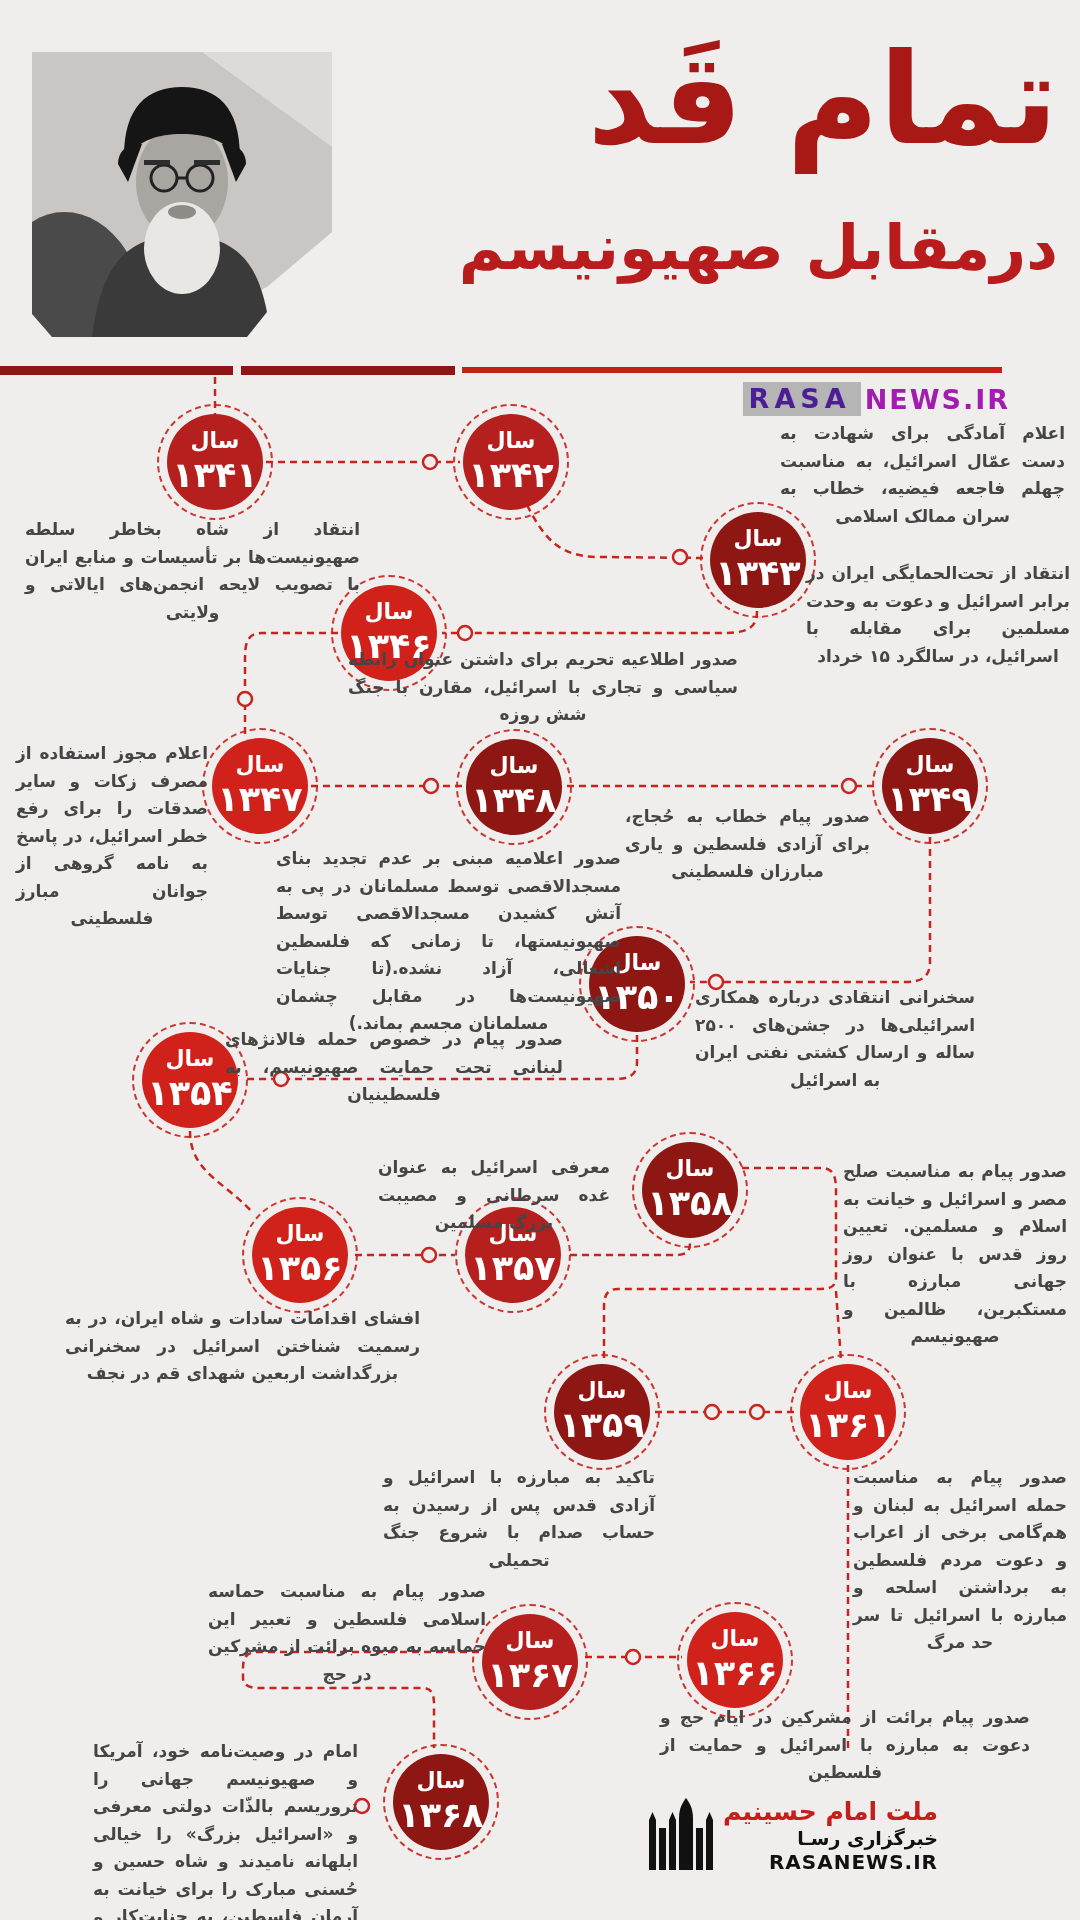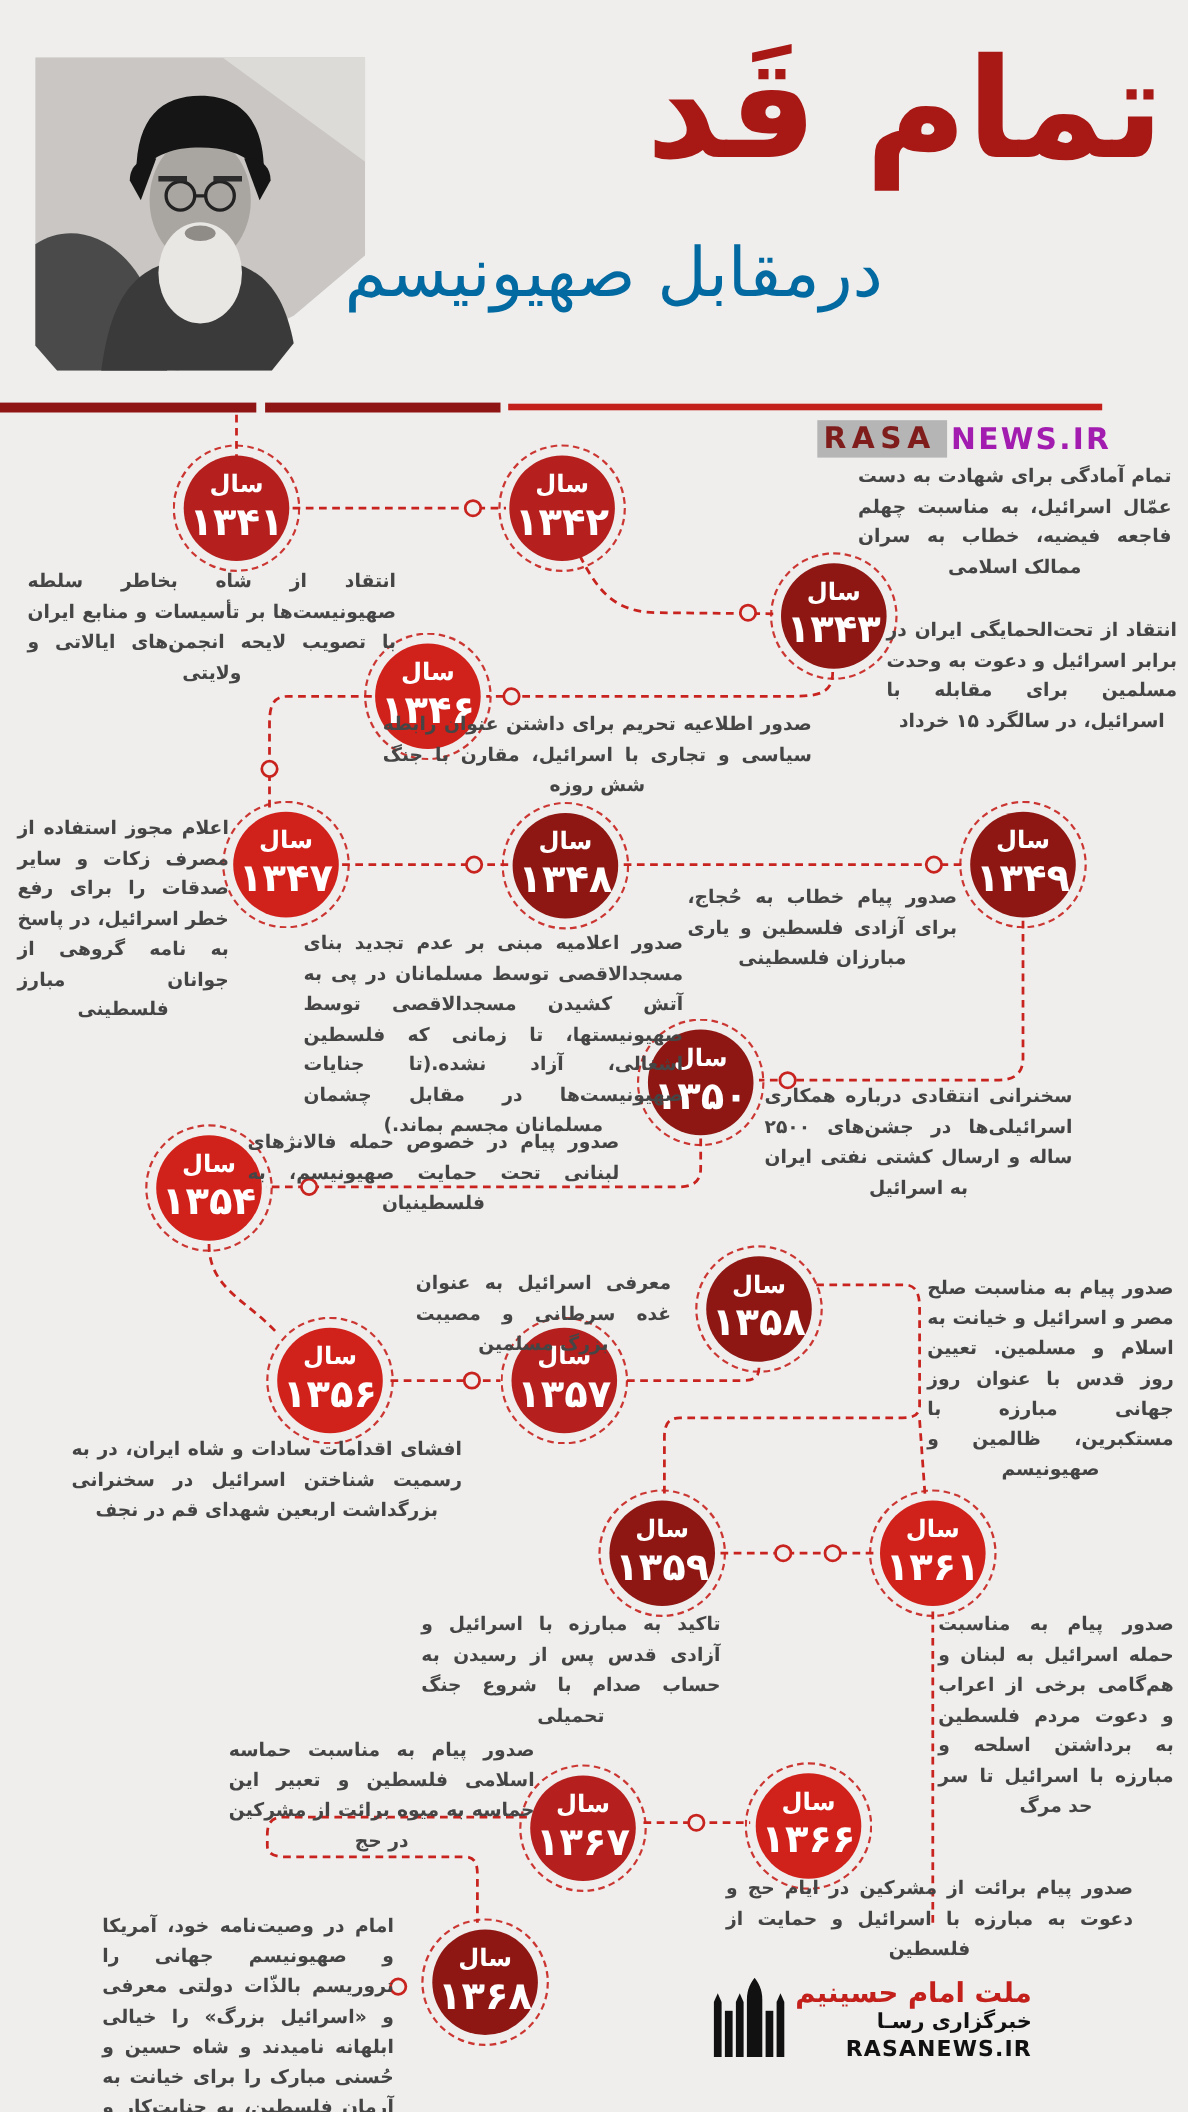--- a/index.html
+++ b/index.html
@@ -1,30 +1,30 @@
 <!DOCTYPE html>
 <html lang="fa"><head>
 <meta charset="utf-8">
 <style>
   html,body{margin:0;padding:0;background:#efeeed;}
   .canvas{position:relative;width:1080px;height:1920px;background:#efeeed;overflow:hidden;
           font-family:"DejaVu Sans",sans-serif;}
   
   .title1{position:absolute;right:22px;top:34px;width:1000px;text-align:right;direction:rtl;
           font-size:126px;font-weight:bold;color:#a81815;line-height:1.05;z-index:4;}
-  .title2{position:absolute;right:22px;top:214px;width:1000px;text-align:center;direction:rtl;
-          font-size:62px;font-weight:normal;color:#0369a1;line-height:1.1;z-index:4;}
+  .title2{position:absolute;right:22px;top:214px;width:1000px;text-align:right;direction:rtl;
+          font-size:62px;font-weight:bold;color:#b91c1c;line-height:1.1;z-index:4;}
   .subtitle{position:absolute;right:22px;top:308px;width:1000px;text-align:right;direction:rtl;
           font-size:32px;font-weight:bold;color:#3d3d3d;z-index:4;}
   .bar{position:absolute;z-index:2;}
   .bar1{left:0;top:366px;width:233px;height:9px;background:#8e1513;}
   .bar2{left:241px;top:366px;width:214px;height:9px;background:#8e1513;}
   .bar3{left:462px;top:367px;width:540px;height:6px;background:#c3201c;}
   .rasa-top{position:absolute;right:70px;top:382px;display:flex;align-items:center;z-index:4;}
-  .rasa-box{background:#b5b5b5;color:#7f1d1d;font-weight:bold;font-size:27px;
+  .rasa-box{background:#b5b5b5;color:#4c1d95;font-weight:bold;font-size:27px;
             letter-spacing:5px;padding:1px 10px 2px 6px;text-align:center;}
   .rasa-rest{color:#a21caf;font-weight:bold;font-size:27px;letter-spacing:2px;margin-left:4px;}
   .photo{position:absolute;left:32px;top:52px;z-index:3;}
   
   .conn{position:absolute;left:0;top:0;z-index:1;}
   .circle{position:absolute;width:96px;height:96px;border-radius:50%;z-index:3;
           display:flex;flex-direction:column;align-items:center;justify-content:center;
           color:#fff;direction:rtl;}
   .circle::before{content:'';position:absolute;inset:-10px;border:2px dashed #c8231e;border-radius:50%;opacity:.9;}
   .circle .yl{font-size:22px;font-weight:bold;line-height:1.15;}
@@ -181,21 +181,21 @@
   <div class="circle c-bright" style="left:687px;top:1612px">
       <span class="yl">سال</span>
       <span class="yr">۱۳۶۶</span>
     </div>
   <div class="circle c-dark" style="left:393px;top:1754px">
       <span class="yl">سال</span>
       <span class="yr">۱۳۶۸</span>
     </div>
 
   <div class="desc" style="left:25px;top:516px;width:335px">انتقاد از شاه بخاطر سلطه صهیونیست‌ها بر تأسیسات و منابع ایران با تصویب لایحه انجمن‌های ایالاتی و ولایتی</div>
-  <div class="desc" style="left:780px;top:420px;width:285px">تمام آمادگی برای شهادت به دست عمّال اسرائیل، به مناسبت چهلم فاجعه فیضیه، خطاب به سران ممالک اسلامی</div>
+  <div class="desc" style="left:780px;top:420px;width:285px">اعلام آمادگی برای شهادت به دست عمّال اسرائیل، به مناسبت چهلم فاجعه فیضیه، خطاب به سران ممالک اسلامی</div>
   <div class="desc" style="left:806px;top:560px;width:264px">انتقاد از تحت‌الحمایگی ایران در برابر اسرائیل و دعوت به وحدت مسلمین برای مقابله با اسرائیل، در سالگرد ۱۵ خرداد</div>
   <div class="desc" style="left:348px;top:646px;width:390px">صدور اطلاعیه تحریم برای داشتن عنوان رابطه سیاسی و تجاری با اسرائیل، مقارن با جنگ شش روزه</div>
   <div class="desc" style="left:16px;top:740px;width:192px">اعلام مجوز استفاده از مصرف زکات و سایر صدقات را برای رفع خطر اسرائیل، در پاسخ به نامه گروهی از جوانان مبارز فلسطینی</div>
   <div class="desc" style="left:276px;top:845px;width:345px">صدور اعلامیه مبنی بر عدم تجدید بنای مسجدالاقصی توسط مسلمانان در پی به آتش کشیدن مسجدالاقصی توسط صهیونیستها، تا زمانی که فلسطین اشغالی، آزاد نشده.(تا جنایات صهیونیست‌ها در مقابل چشمان مسلمانان مجسم بماند.)</div>
   <div class="desc" style="left:625px;top:803px;width:245px">صدور پیام خطاب به حُجاج، برای آزادی فلسطین و یاری مبارزان فلسطینی</div>
   <div class="desc" style="left:695px;top:984px;width:280px">سخنرانی انتقادی درباره همکاری اسرائیلی‌ها در جشن‌های ۲۵۰۰ ساله و ارسال کشتی نفتی ایران به اسرائیل</div>
   <div class="desc" style="left:225px;top:1026px;width:338px">صدور پیام در خصوص حمله فالانژهای لبنانی تحت حمایت صهیونیسم، به فلسطینیان</div>
   <div class="desc" style="left:843px;top:1158px;width:224px">صدور پیام به مناسبت صلح مصر و اسرائیل و خیانت به اسلام و مسلمین. تعیین روز قدس با عنوان روز جهانی مبارزه با مستکبرین، ظالمین و صهیونیسم</div>
   <div class="desc" style="left:378px;top:1154px;width:232px">معرفی اسرائیل به عنوان غده سرطانی و مصیبت بزرگ مسلمین</div>
   <div class="desc" style="left:65px;top:1305px;width:355px">افشای اقدامات سادات و شاه ایران، در به رسمیت شناختن اسرائیل در سخنرانی بزرگداشت اربعین شهدای قم در نجف</div>

